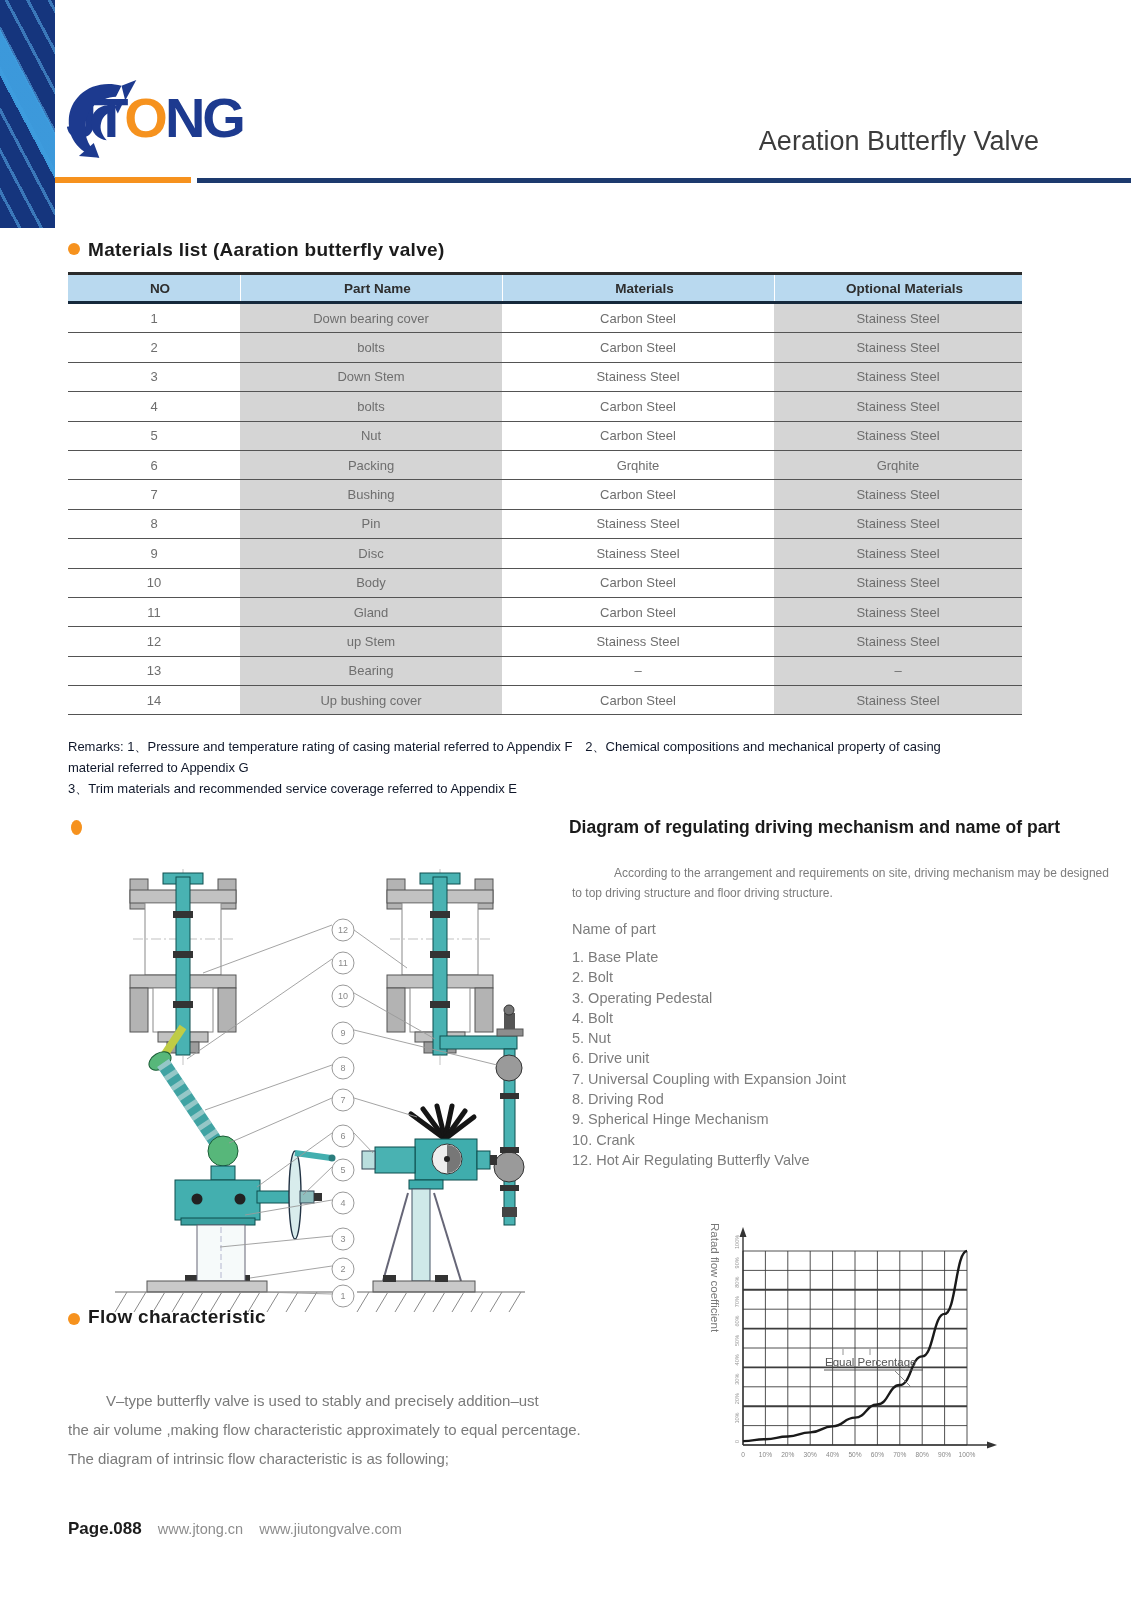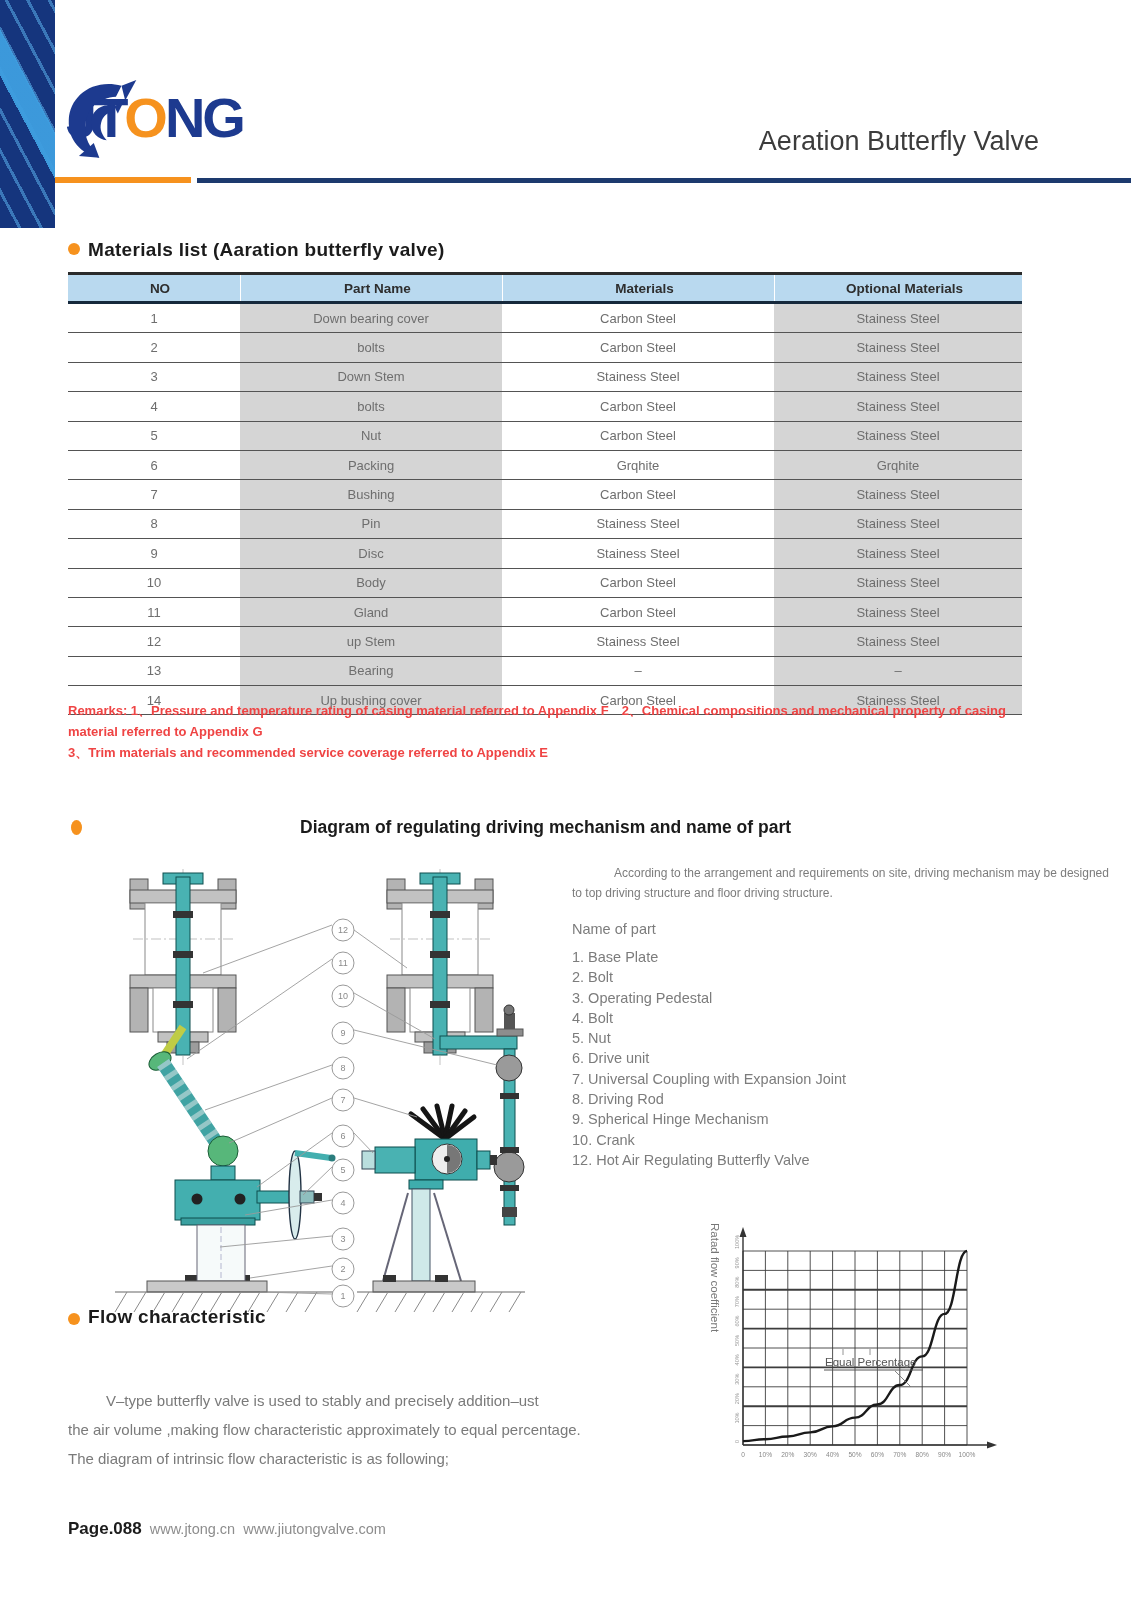--- a/index.html
+++ b/index.html
@@ -26,34 +26,34 @@
   .mhead{display:grid;grid-template-columns:172px 262px 272px 248px;background:#b9d9ef;
          border-bottom:3px solid #16293c;}
   .mhead div{height:26px;display:flex;align-items:center;justify-content:center;
          font-size:13.5px;font-weight:bold;color:#2e2e2e;border-left:1px solid #fff;padding-left:12px;}
   .mhead div:first-child{border-left:none;}
   .mrow{display:grid;grid-template-columns:172px 262px 272px 248px;border-bottom:1px solid #545454;}
   .mrow div{height:28.4px;display:flex;align-items:center;justify-content:center;
          font-size:13px;color:#6e6e6e;}
   .mrow .g{background:#d5d5d5;}
   
-  .remarks{position:absolute;left:68px;top:700px;width:960px;font-size:13px;color:#ef4444;line-height:21px;font-weight:bold;}
-  
-  .diag-title{position:absolute;left:300px;top:817px;width:760px;text-align:left;
+  .remarks{position:absolute;left:68px;top:736px;width:960px;font-size:13px;color:#0f172a;line-height:21px;}
+  
+  .diag-title{position:absolute;left:300px;top:817px;width:760px;text-align:right;
         font-size:17.5px;font-weight:bold;color:#1b1b1b;}
   .diag-dot{position:absolute;left:71px;top:820px;width:11px;height:15px;border-radius:50%;background:#f6921e;}
   .side-text{position:absolute;left:572px;top:864px;width:540px;color:#7c7c7c;}
   .side-text .para{font-size:12px;line-height:19.5px;text-indent:42px;margin:0 0 18px 0;}
   .parts-head{font-size:14.5px;margin-bottom:10px;}
   .parts-list div{font-size:14.5px;line-height:20.3px;}
   
   .flow-para{position:absolute;left:68px;top:1386px;width:575px;font-size:15px;color:#7a7a7a;line-height:29px;}
   .flow-para .l0{text-indent:38px;}
   
-  .footer{position:absolute;left:68px;top:1519px;display:flex;align-items:baseline;gap:8px;}
+  .footer{position:absolute;left:68px;top:1519px;display:flex;align-items:baseline;gap:16px;}
   .footer .pg{font-size:17px;font-weight:bold;color:#1b1b1b;}
   .footer .url{font-size:14.5px;color:#8d8d8d;}
   svg{position:absolute;}
   #diagram-svg{left:105px;top:855px;}
   #chart-svg{left:695px;top:1213px;}
 </style>
 </head>
 <body>
 
 <div class="page">

